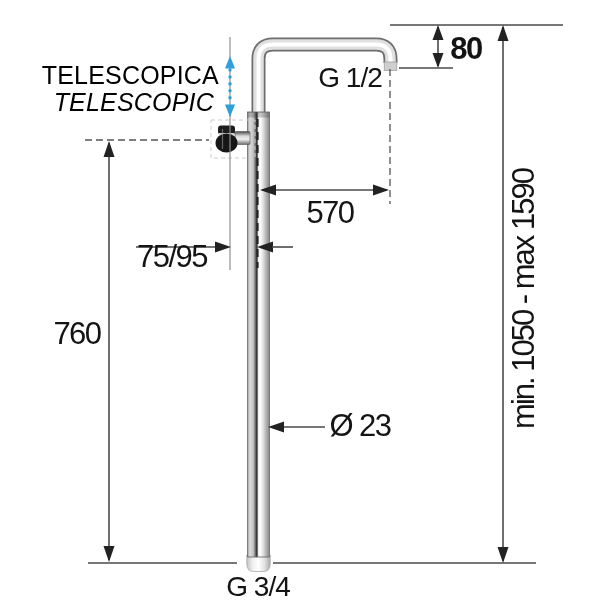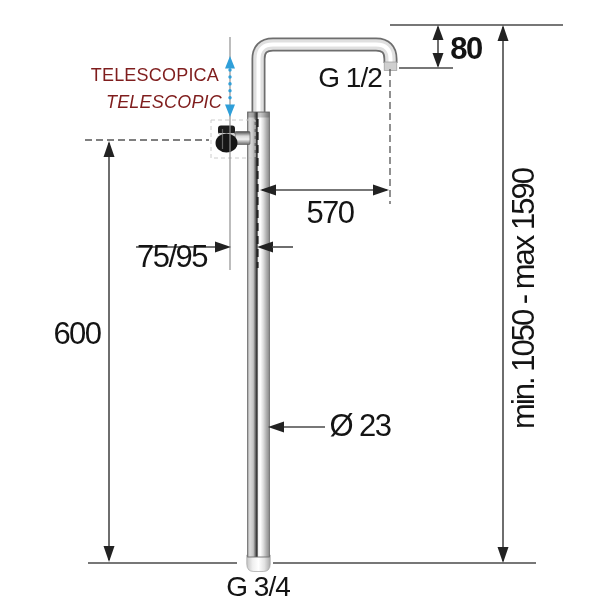--- a/index.html
+++ b/index.html
@@ -2,21 +2,21 @@
 <html><head>
 <meta charset="utf-8">
 <style>
   html,body{margin:0;padding:0;background:#fff;}
   #stage{position:relative;width:600px;height:610px;background:#fff;overflow:hidden;
          font-family:"Liberation Sans",sans-serif;}
   #drawing{position:absolute;left:0;top:0;}
   .lbl{position:absolute;color:#141414;font-size:31px;letter-spacing:-1.5px;
        white-space:nowrap;transform:translate(-50%,-50%);}
   .thread{font-size:28px;letter-spacing:-1px;}
-  .lbl-sm{position:absolute;color:#7f1d1d;font-size:18px;letter-spacing:0.2px;
+  .lbl-sm{position:absolute;color:#000000;font-size:25px;letter-spacing:0.2px;
        white-space:nowrap;transform:translateY(-50%);text-align:center;}
   .italic{font-style:italic;}
   .rot{transform:translate(-50%,-50%) rotate(-90deg);letter-spacing:-2px;}
 </style>
 </head>
 <body>
 
 <div id="stage">
 
 <svg id="drawing" width="600" height="610" viewBox="0 0 600 610">
@@ -115,24 +115,24 @@
     <line x1="390" y1="69" x2="390" y2="204" stroke-dasharray="7 4" stroke-width="1.3" stroke="#555"></line>
   </g>
 
   <g stroke="#4a4a4a" stroke-width="1.6" fill="#222">
     <line x1="284" y1="427" x2="325" y2="427"></line>
     <polygon points="268,427 284,421.5 284,432.5" stroke="none"></polygon>
   </g>
 </svg>
 
 <div class="lbl-sm" style="right:381px;top:75px;">TELESCOPICA</div>
-<div class="lbl-sm italic" style="right:378px;top:102px;">TELESCOPIC</div>
+<div class="lbl-sm italic" style="right:386px;top:102px;">TELESCOPIC</div>
 
 <div class="lbl thread" style="left:350px;top:78px;text-align:right;">G 1/2</div>
 <div class="lbl" style="left:466px;top:49px;font-weight:bold;">80</div>
 <div class="lbl" style="left:330px;top:213px;">570</div>
 <div class="lbl" style="left:172px;top:229px;margin-top:28px;">75/95</div>
-<div class="lbl" style="left:77px;top:334px;">600</div>
+<div class="lbl" style="left:77px;top:334px;">760</div>
 <div class="lbl" style="left:360px;top:426px;">Ø 23</div>
 <div class="lbl thread" style="left:258px;top:587px;">G 3/4</div>
 <div class="lbl rot" style="left:524px;top:299px;">min. 1050 - max 1590</div>
 
 </div>
 
 </body></html>

